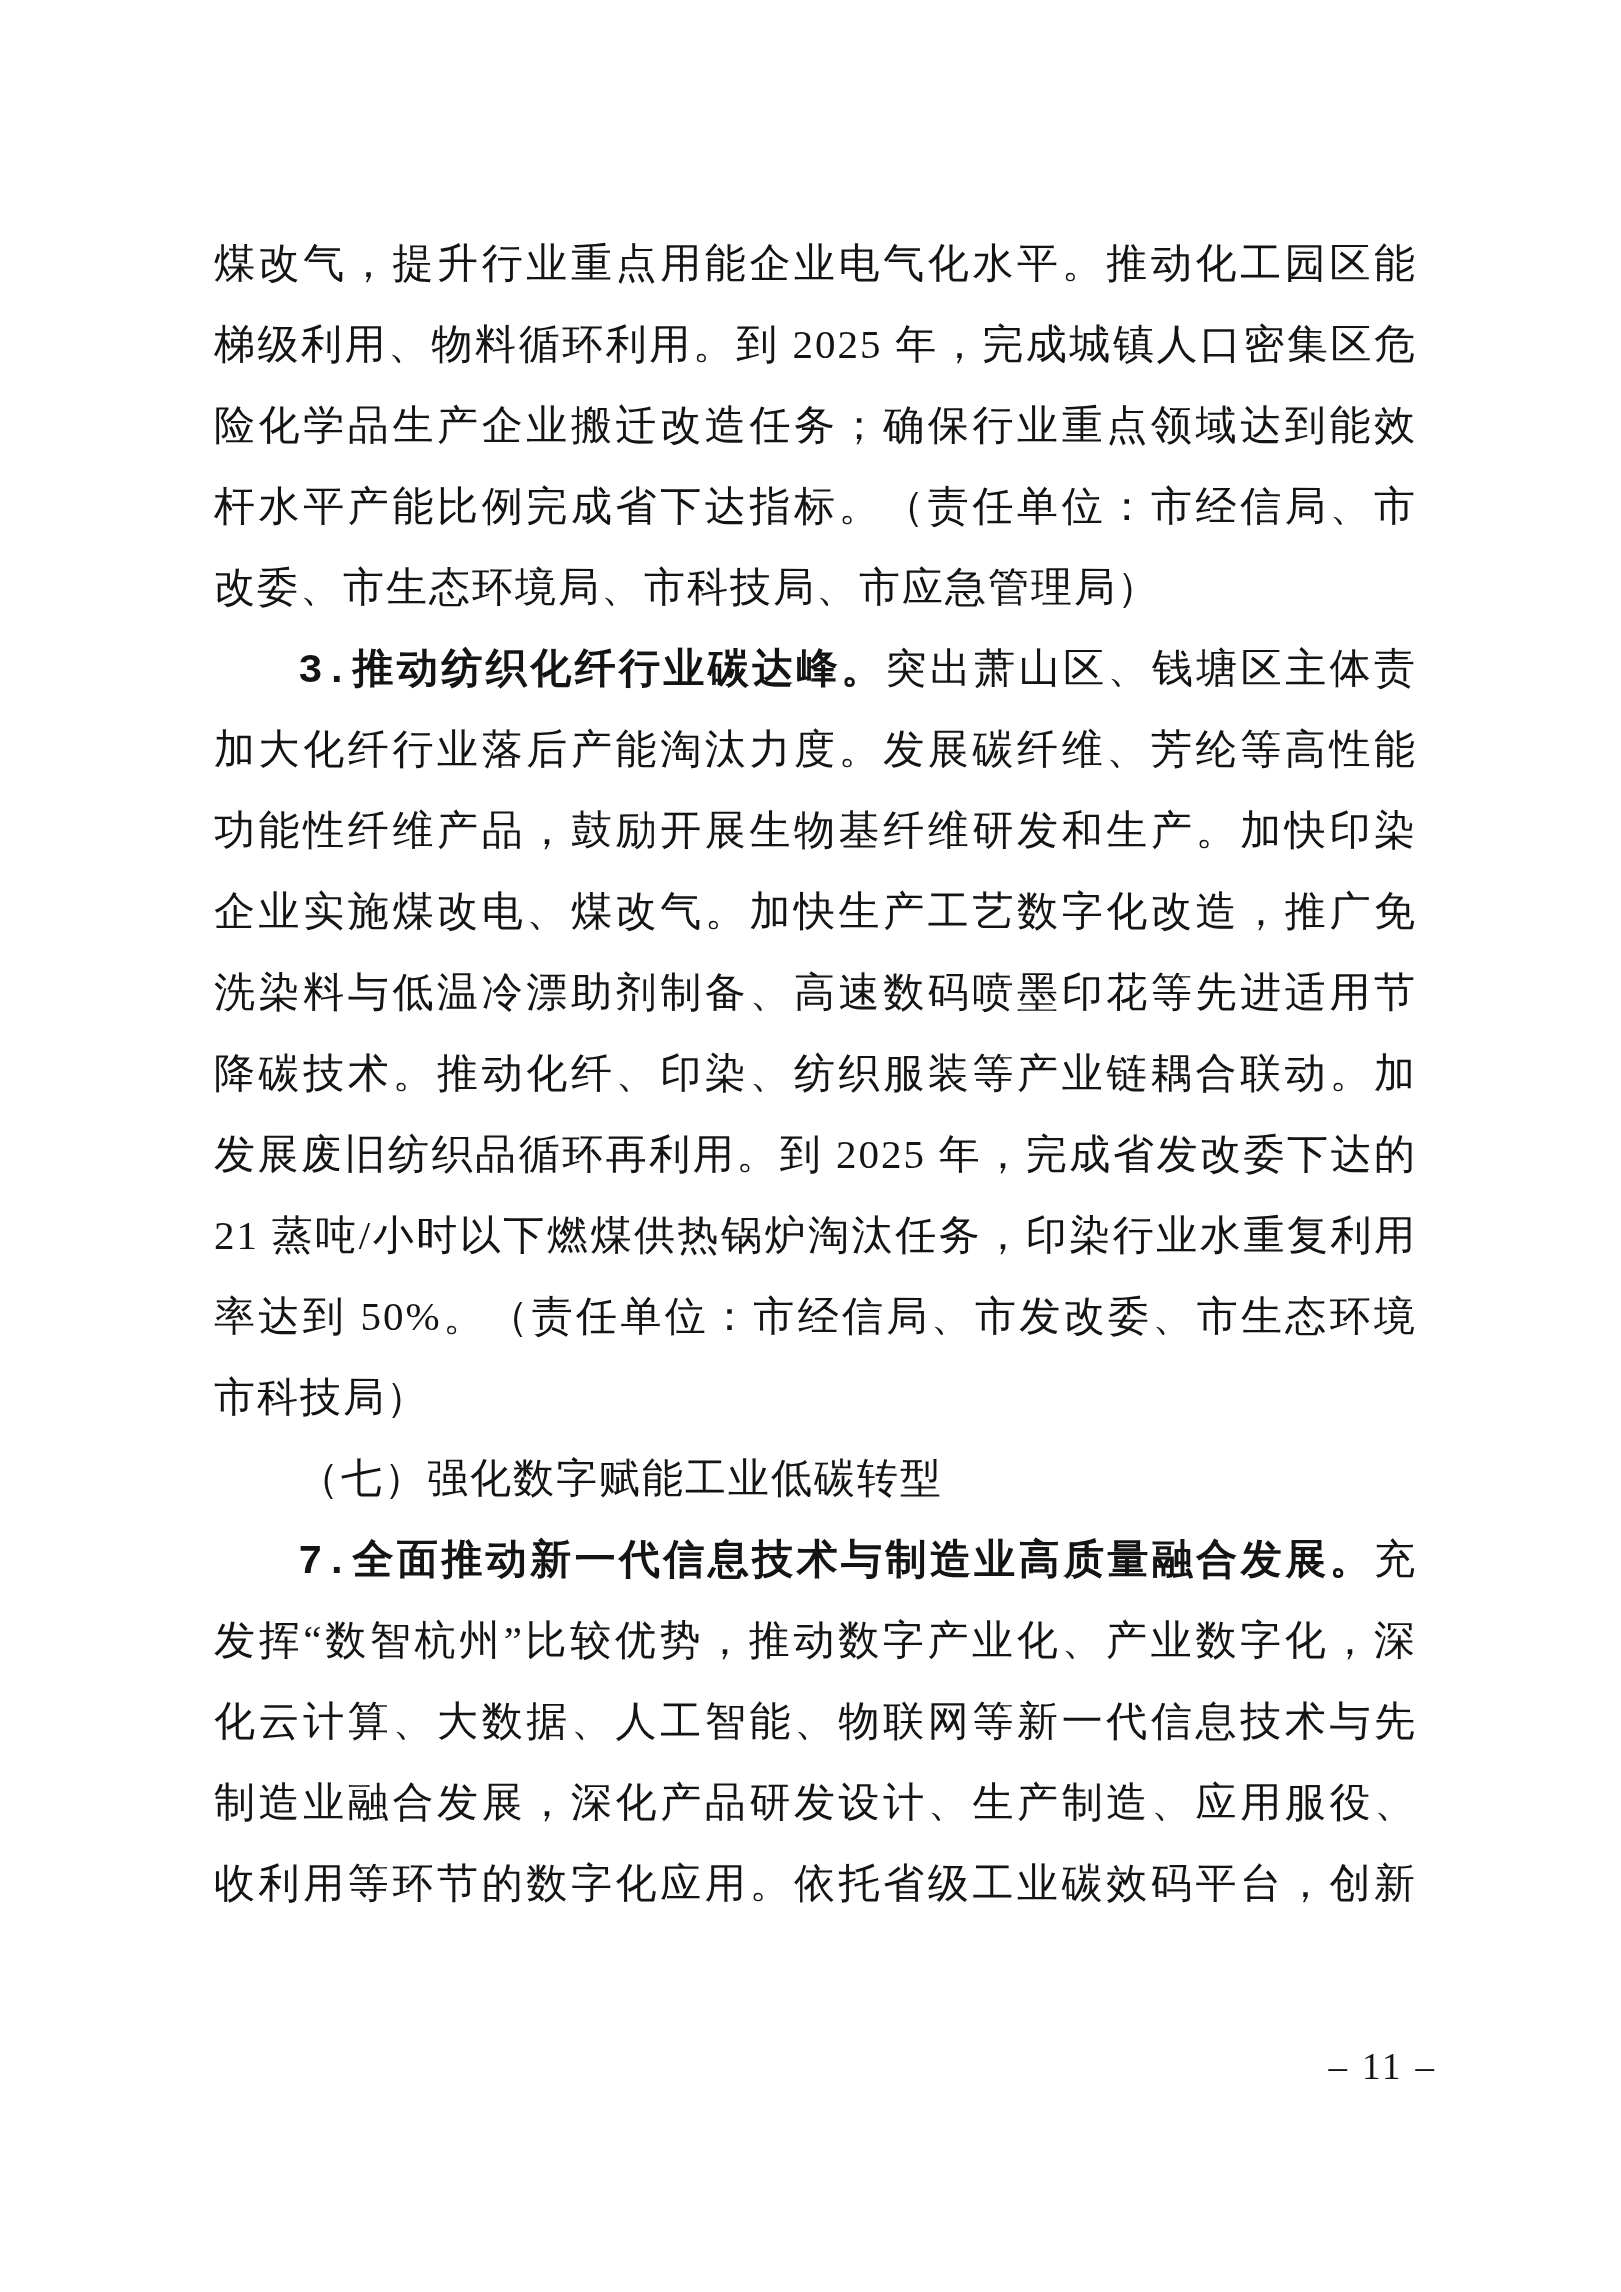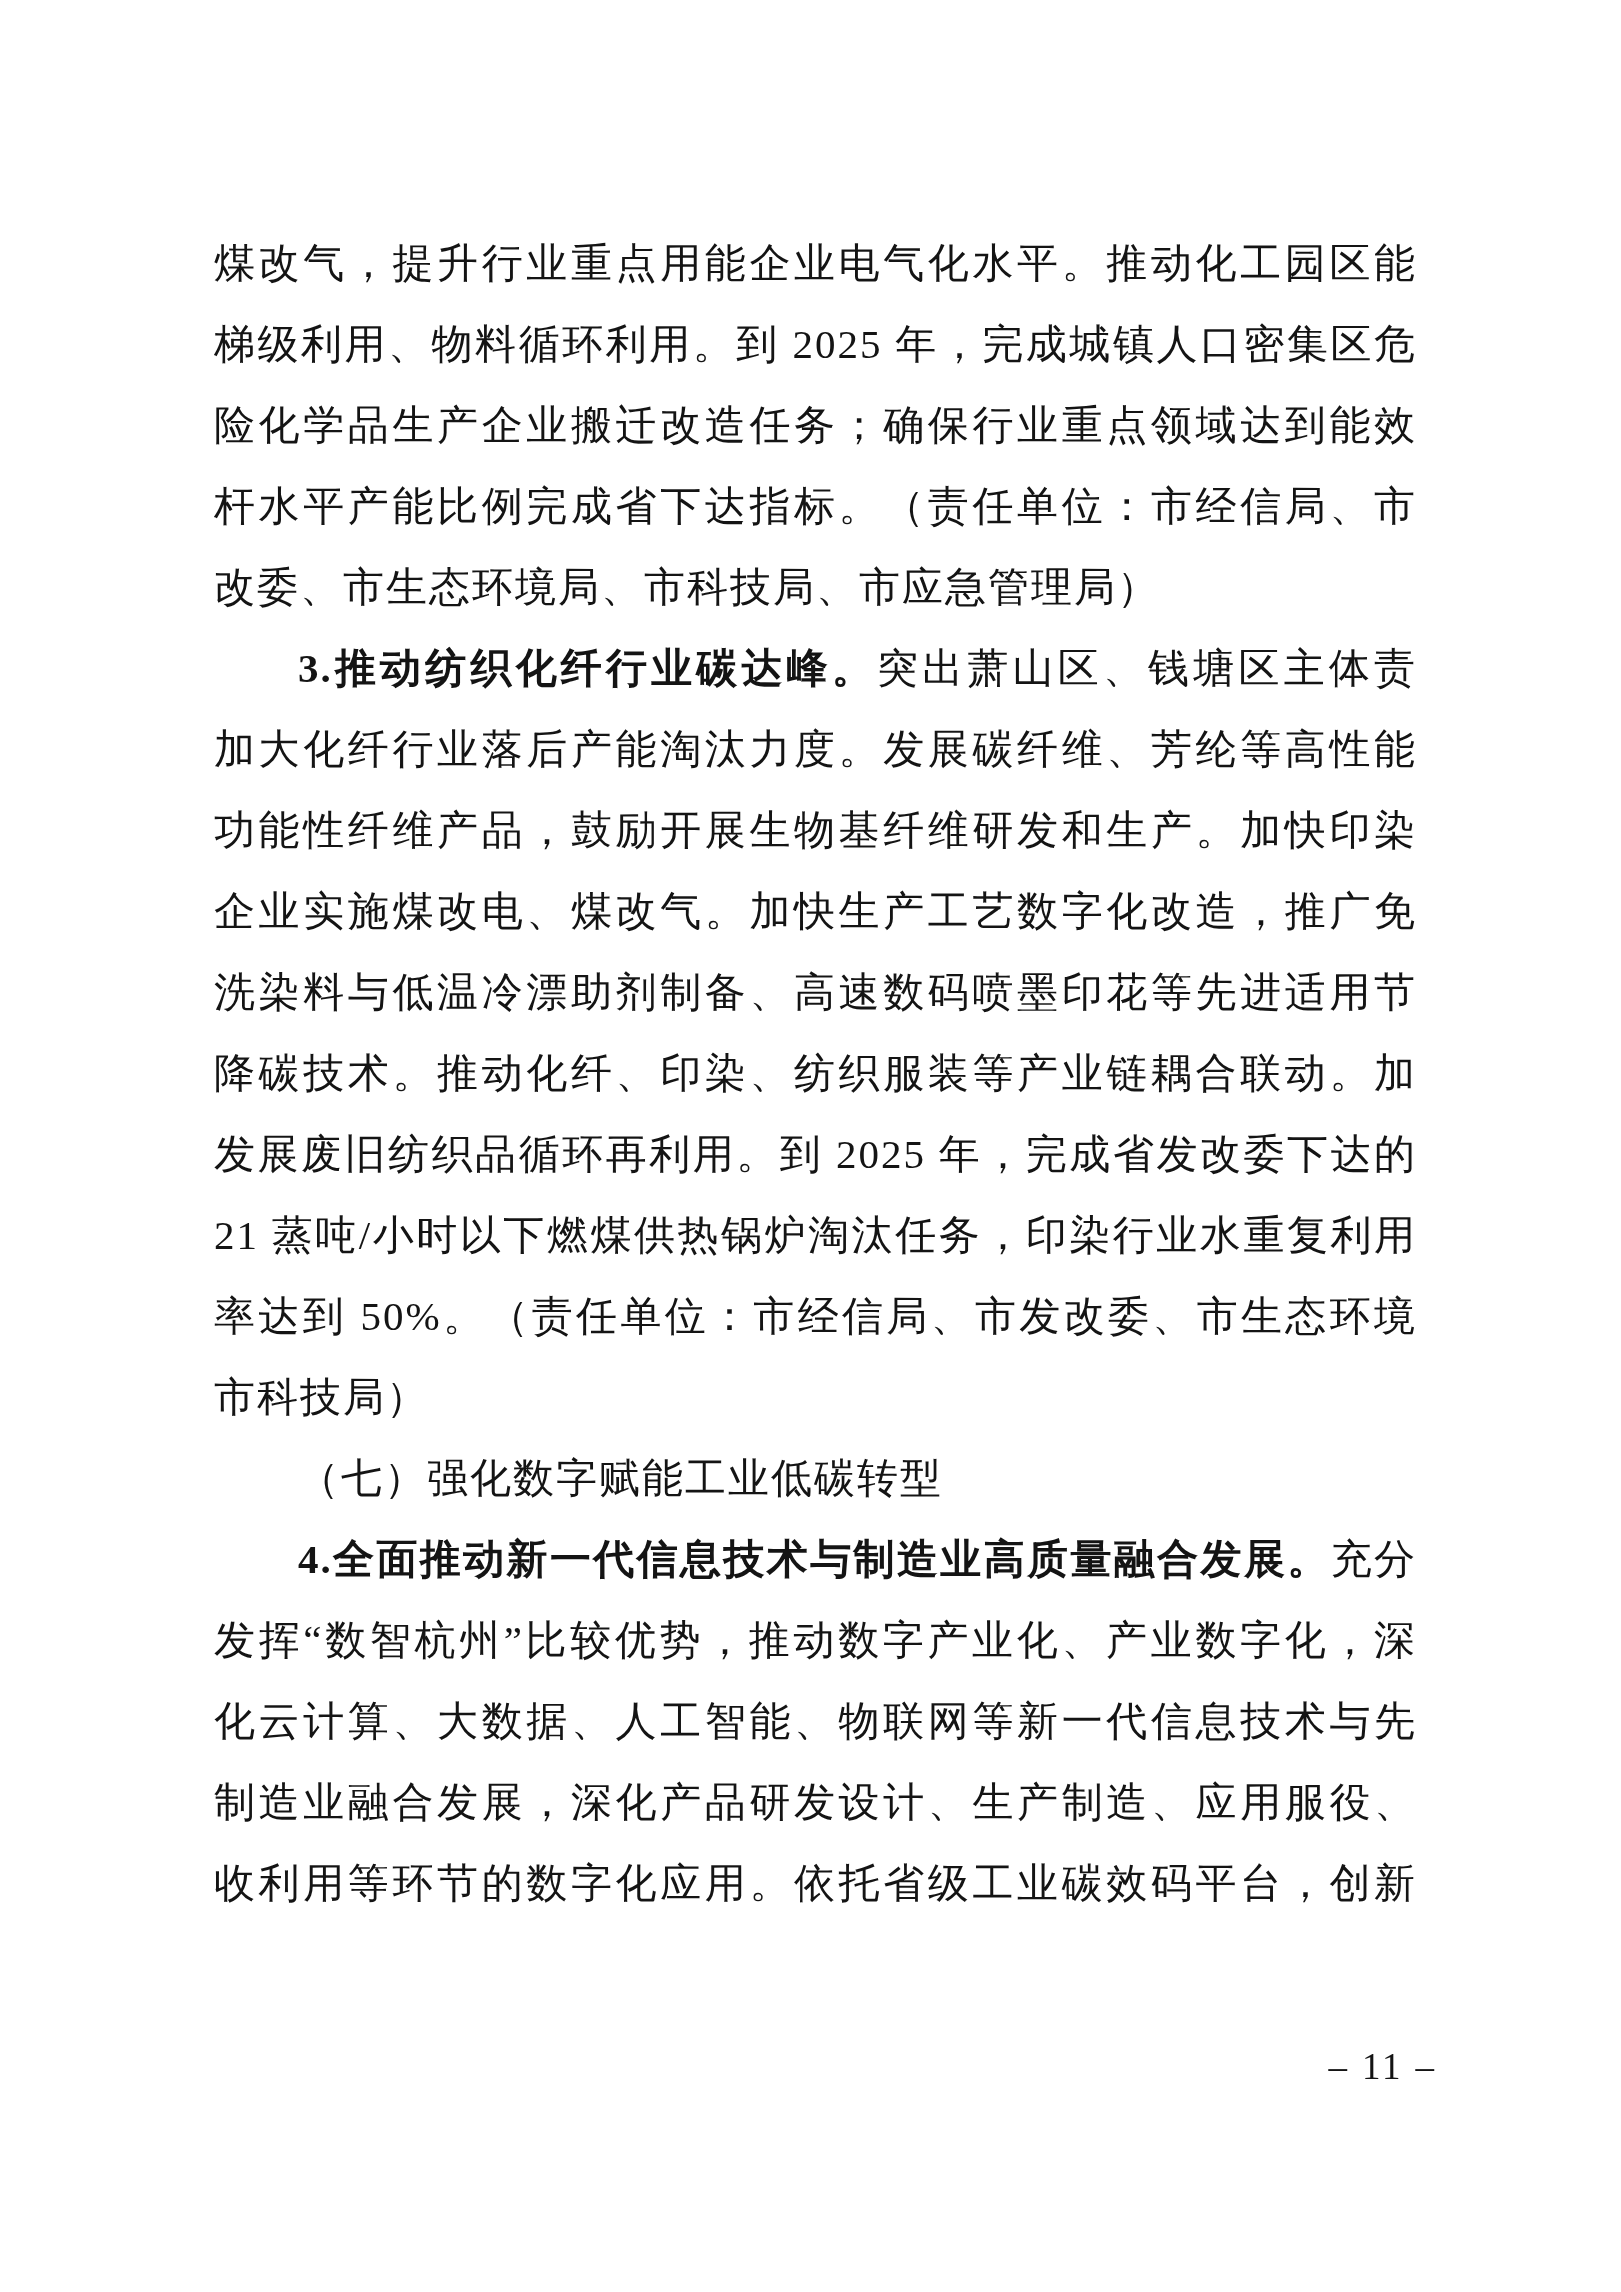--- a/index.html
+++ b/index.html
@@ -34,21 +34,21 @@
   }
   
   .line.short {
     text-align: left;
     text-align-last: left;
   }
   
   .line.indent { text-indent: 84px; }
   
   .b {
-    font-family: Liberation Serif, serif;
+    font-family: Liberation Mono, monospace;
     font-weight: bold;
   }
   .pagenum {
     position: absolute;
     top: 2045px;
     right: 184px;
     font-size: 37px;
     letter-spacing: 2.9px;
     color: #141414;
   }
@@ -71,21 +71,21 @@
     <div class="line"><span>企业实施煤改电、煤改气。加快生产工艺数字化改造，推广免水</span></div>
     <div class="line"><span>洗染料与低温冷漂助剂制备、高速数码喷墨印花等先进适用节能</span></div>
     <div class="line"><span>降碳技术。推动化纤、印染、纺织服装等产业链耦合联动。加快</span></div>
     <div class="line"><span>发展废旧纺织品循环再利用。到 2025 年，完成省发改委下达的</span></div>
     <div class="line"><span>21 蒸吨/小时以下燃煤供热锅炉淘汰任务，印染行业水重复利用</span></div>
     <div class="line"><span>率达到 50%。（责任单位：市经信局、市发改委、市生态环境局、</span></div>
     <div class="line short"><span>市科技局）</span></div>
 
     <div class="line short indent"><span>（七）强化数字赋能工业低碳转型</span></div>
 
-    <div class="line indent"><span class="b">4.全面推动新一代信息技术与制造业高质量融合发展。</span><span>充分</span></div>
+    <div class="line indent"><span class="b">7.全面推动新一代信息技术与制造业高质量融合发展。</span><span>充分</span></div>
     <div class="line"><span>发挥“数智杭州”比较优势，推动数字产业化、产业数字化，深</span></div>
     <div class="line"><span>化云计算、大数据、人工智能、物联网等新一代信息技术与先进</span></div>
     <div class="line"><span>制造业融合发展，深化产品研发设计、生产制造、应用服役、回</span></div>
     <div class="line"><span>收利用等环节的数字化应用。依托省级工业碳效码平台，创新开</span></div>
 
   </div>
 
   <div class="pagenum">– 11 –</div>
 </div>
 

